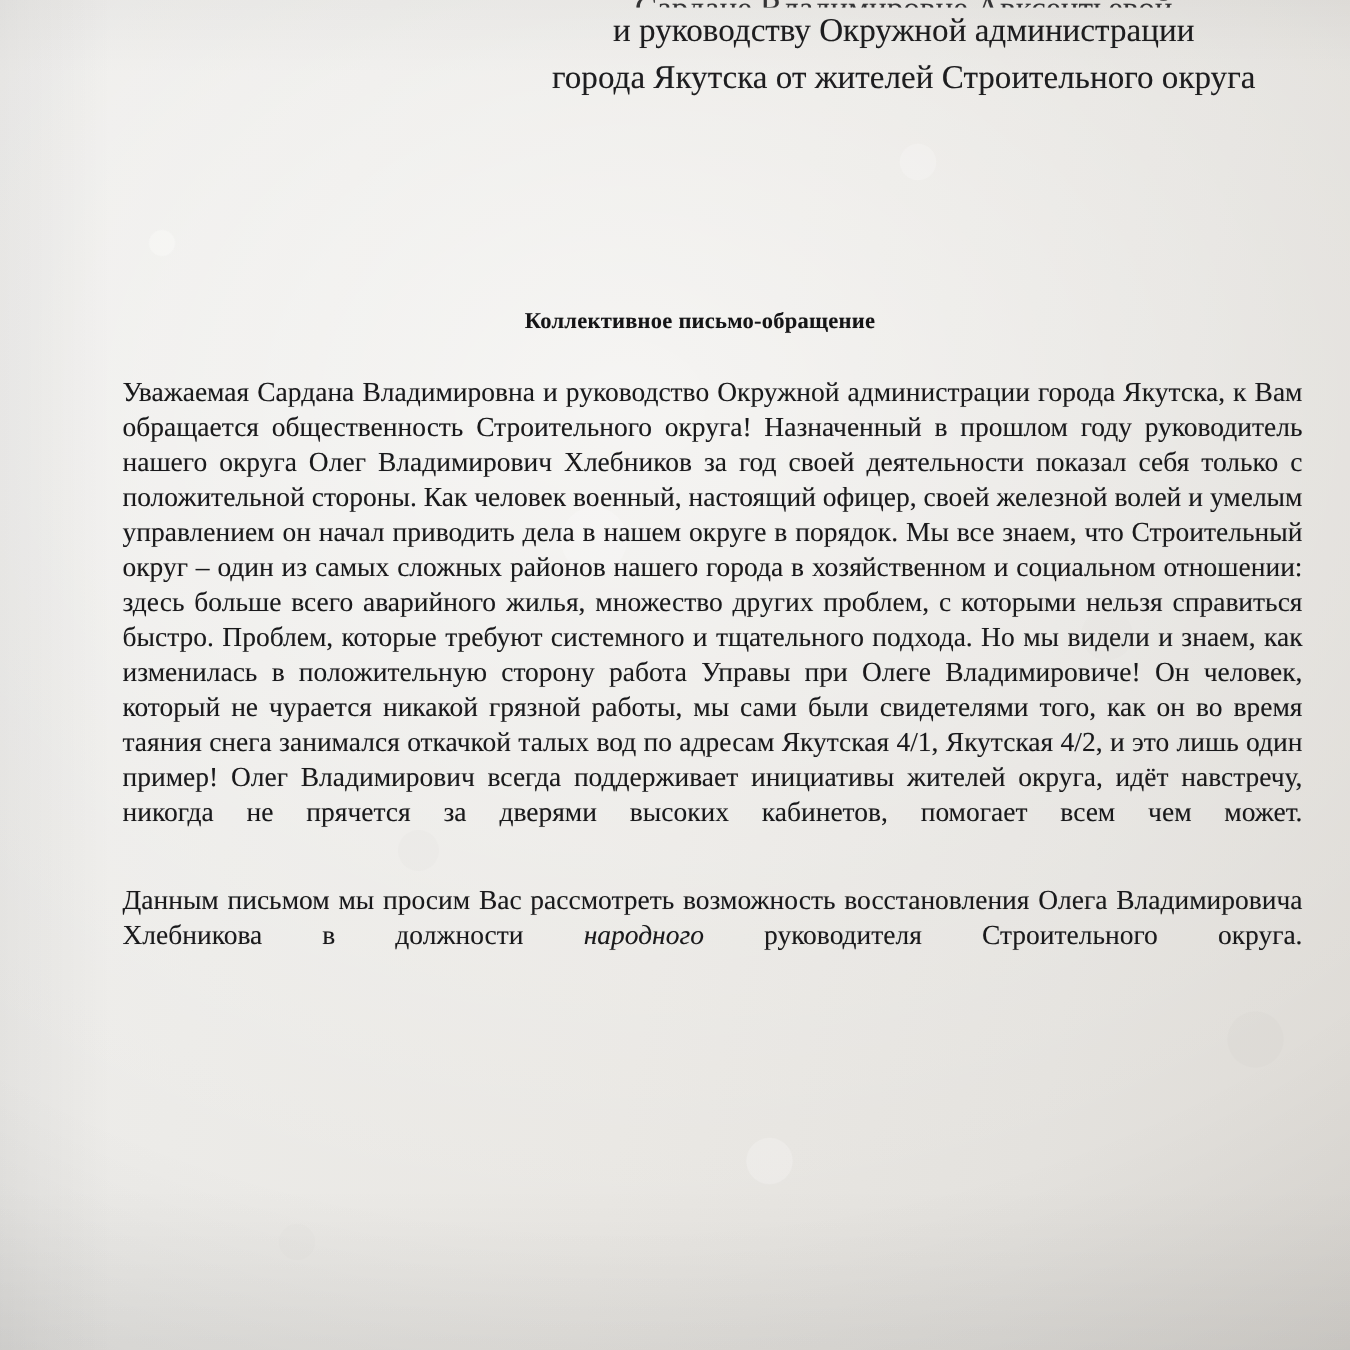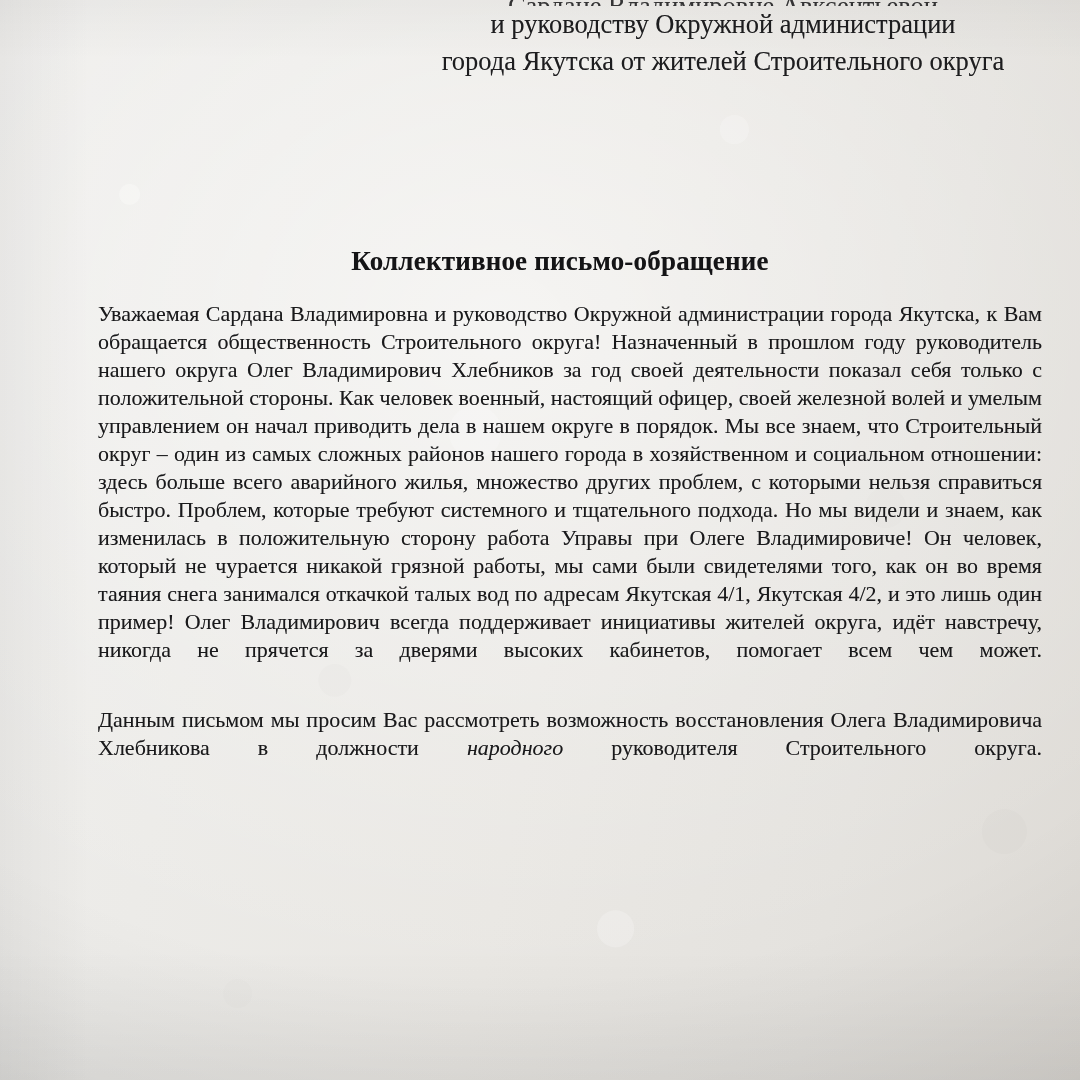--- a/index.html
+++ b/index.html
@@ -98,21 +98,21 @@
     opacity: .88;
   }
 
   
   .doc-title {
     position: absolute;
     top: 246px;
     left: 88px;
     width: 944px;
     text-align: center;
-    font-size: 27px;
+    font-size: 18px;
     font-weight: bold;
     letter-spacing: .2px;
     color: #141416;
   }
 
   .body-text {
     position: absolute;
     top: 300px;
     left: 98px;
     width: 944px;

